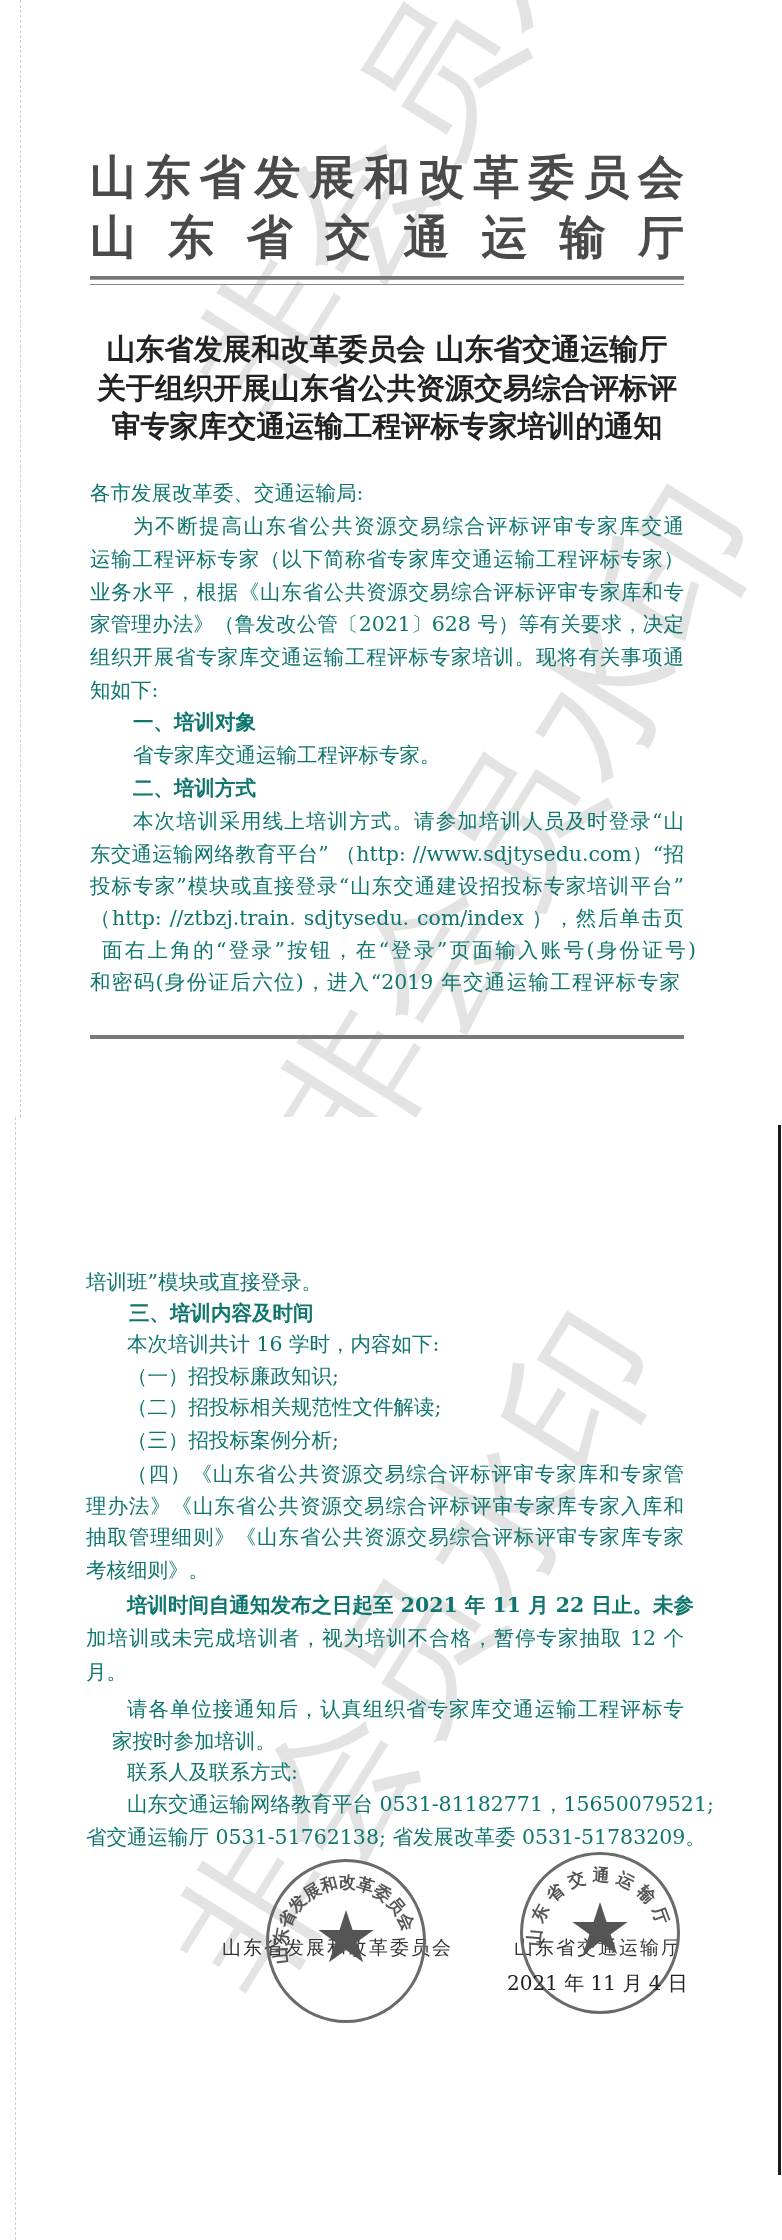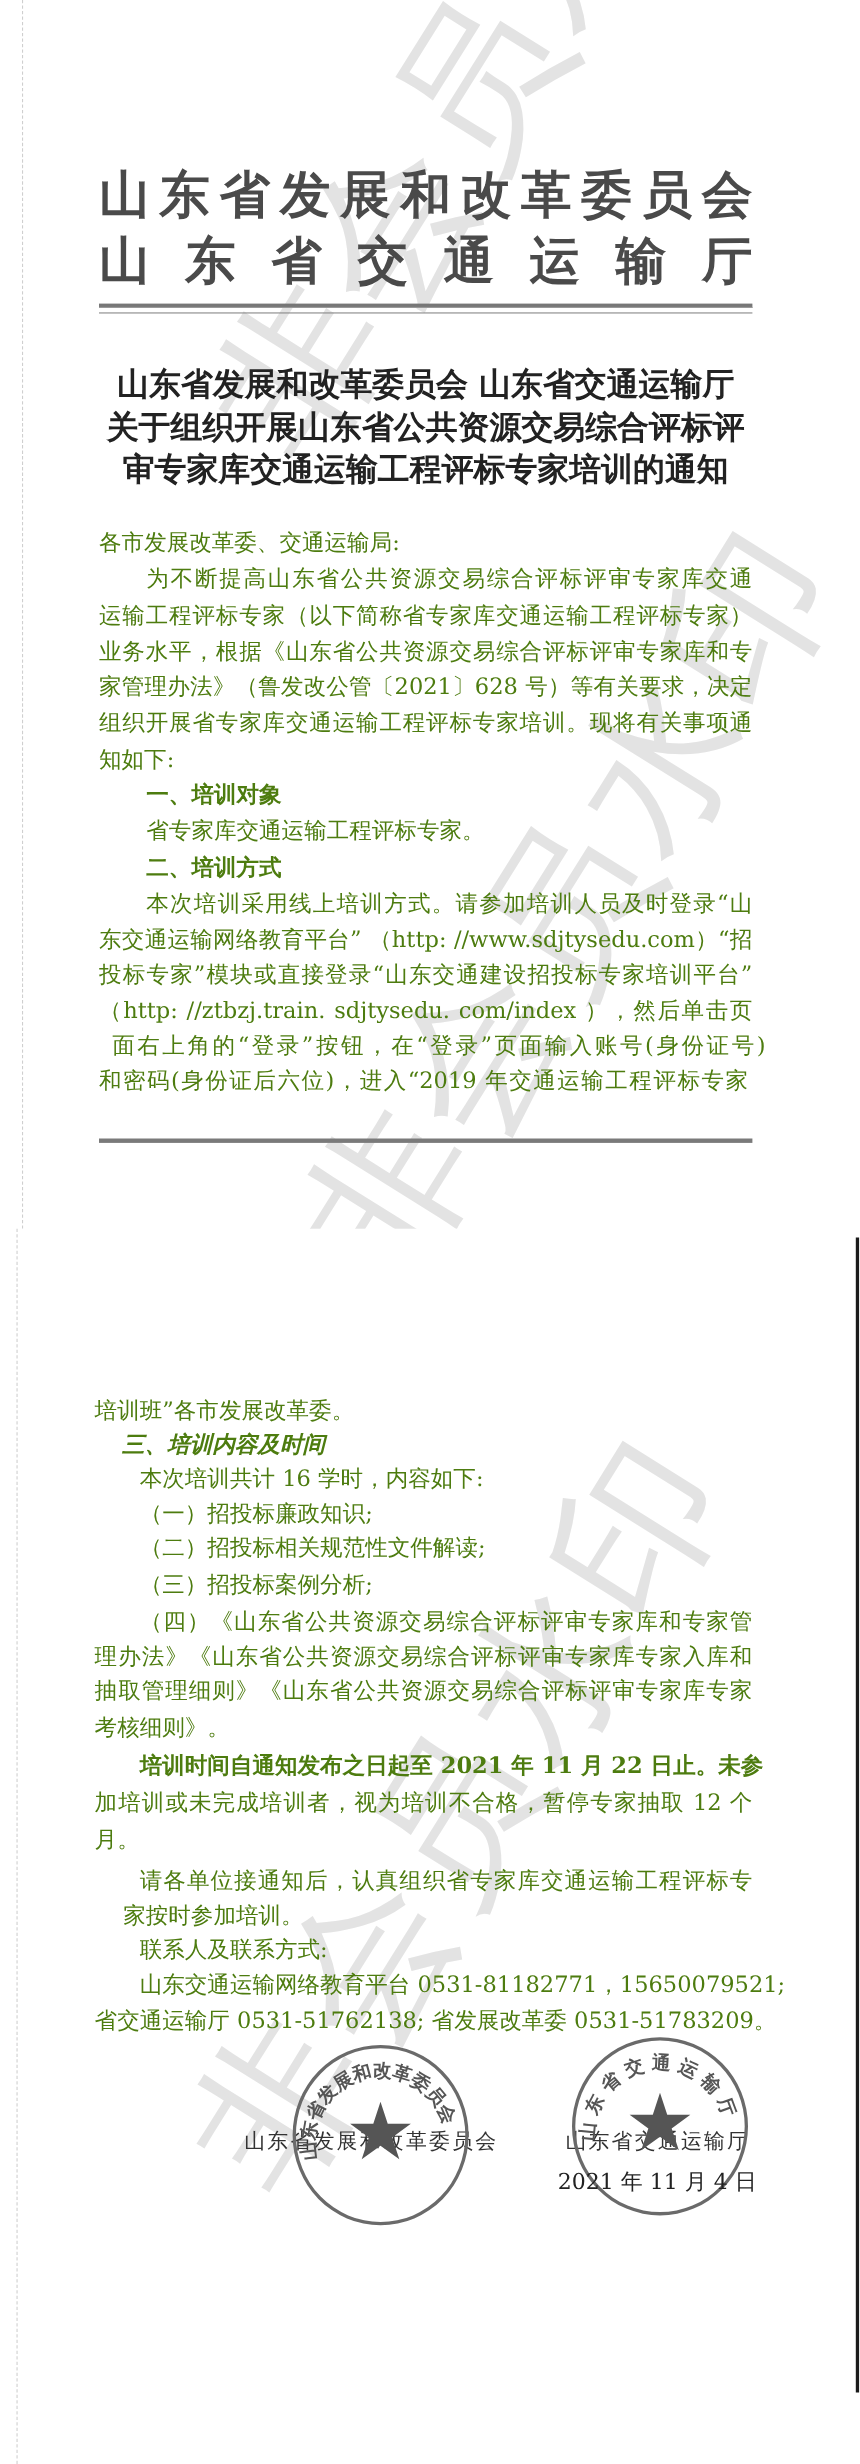--- a/index.html
+++ b/index.html
@@ -12,21 +12,21 @@
   .edge-right2 { position:absolute; right:1px; top:8px; height:1050px; border-right:3px solid #1a1a1a; }
   .hdr-line { position:absolute; left:90px; width:594px; text-align:justify; text-align-last:justify;
               font-family:"DejaVu Serif","Liberation Serif",serif; font-weight:bold; color:#4a4a4a;
               font-size:46px; line-height:50px; white-space:nowrap; }
   .hdr-rule { position:absolute; left:90px; width:594px; height:3px; background:#777;
               border-bottom:1px solid #999; }
   .hdr-rule2 { position:absolute; left:90px; width:594px; height:1px; background:#888; }
   .title { position:absolute; left:86px; width:602px; text-align:center; font-weight:bold;
            font-family:"DejaVu Serif","Liberation Serif",serif; font-size:29px; line-height:38px; color:#222;
            white-space:nowrap; }
-  .ln { position:absolute; font-size:20.5px; line-height:24px; white-space:nowrap; color:#4d7c0f;
+  .ln { position:absolute; font-size:20.5px; line-height:24px; white-space:nowrap; color:#0f766e;
         font-family:"DejaVu Serif","Liberation Serif",serif; }
   .j { text-align:justify; text-align-last:justify; }
   .b { font-weight:bold; font-family:"DejaVu Sans","Liberation Sans",sans-serif; }
   .sep { position:absolute; left:90px; width:594px; height:4px; background:#7a7a7a; }
   .watermark { position:absolute; color:#e3e3e3; font-family:"DejaVu Sans","Liberation Sans",sans-serif;
                font-size:150px; line-height:150px; white-space:nowrap; transform-origin:0 0;
                pointer-events:none; z-index:0; letter-spacing:4px; }
   .content { position:relative; z-index:1; }
   .seal { position:absolute; border:3px solid #6a6a6a; border-radius:50%; z-index:2; }
   .seal .star { position:absolute; left:50%; top:50%; transform:translate(-50%,-55%);
@@ -78,22 +78,22 @@
   </div>
 </div>
 
 <div class="page" id="page2">
   <div class="edge-left" style="left:15px;"></div>
   <div class="edge-right2"></div>
 
   <div class="watermark" style="left:150px; top:820px; transform:rotate(-58deg);">非会员水印</div>
 
   <div class="content">
-    <div class="ln" style="left:86px; top:153px;">培训班”各市发展改革委。</div>
-    <div class="ln b" style="left:111px; top:184px;font-style:italic;">三、培训内容及时间</div>
+    <div class="ln" style="left:86px; top:153px;">培训班”模块或直接登录。</div>
+    <div class="ln b" style="left:129px; top:184px;">三、培训内容及时间</div>
     <div class="ln" style="left:127px; top:215px;">本次培训共计 16 学时，内容如下:</div>
     <div class="ln" style="left:127px; top:247px;">（一）招投标廉政知识;</div>
     <div class="ln" style="left:127px; top:278px;">（二）招投标相关规范性文件解读;</div>
     <div class="ln" style="left:127px; top:311px;">（三）招投标案例分析;</div>
     <div class="ln j" style="left:127px; width:557px; top:345px;">（四）《山东省公共资源交易综合评标评审专家库和专家管</div>
     <div class="ln j" style="left:86px; width:598px; top:377px;">理办法》《山东省公共资源交易综合评标评审专家库专家入库和</div>
     <div class="ln j" style="left:86px; width:598px; top:408px;">抽取管理细则》《山东省公共资源交易综合评标评审专家库专家</div>
     <div class="ln" style="left:86px; top:441px;">考核细则》。</div>
 
     <div class="ln j" style="left:127px; width:557px; top:476px;font-weight:bold;">培训时间自通知发布之日起至 2021 年 11 月 22 日止。未参</div>

